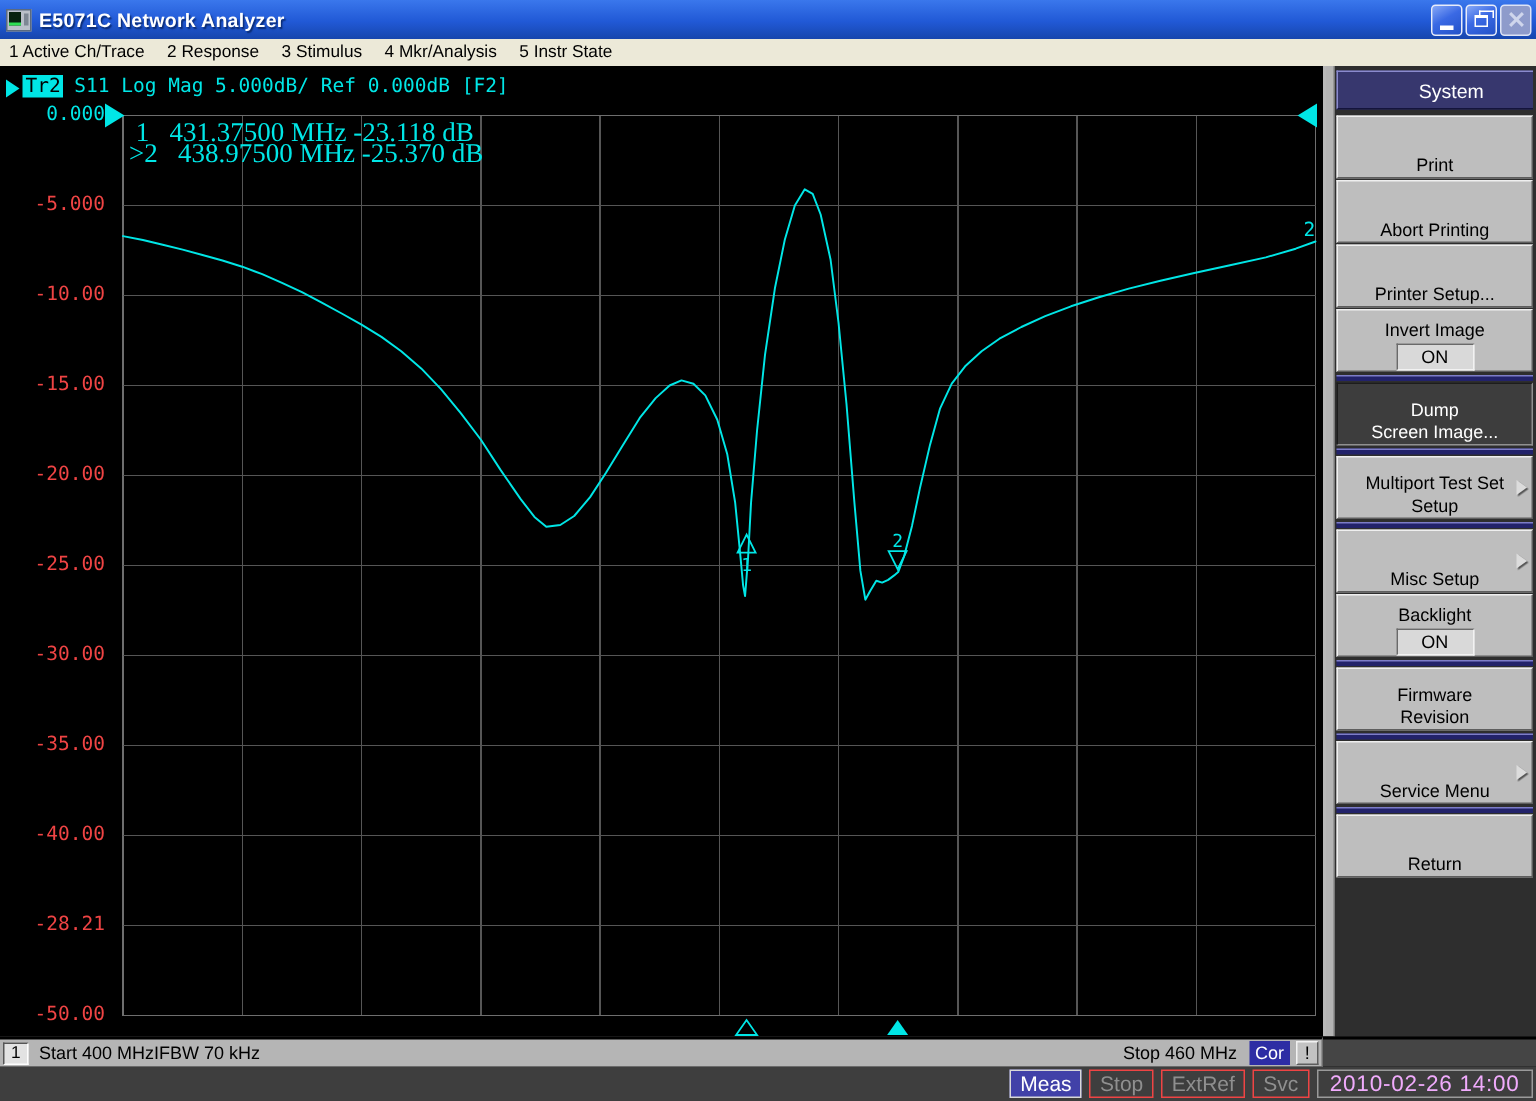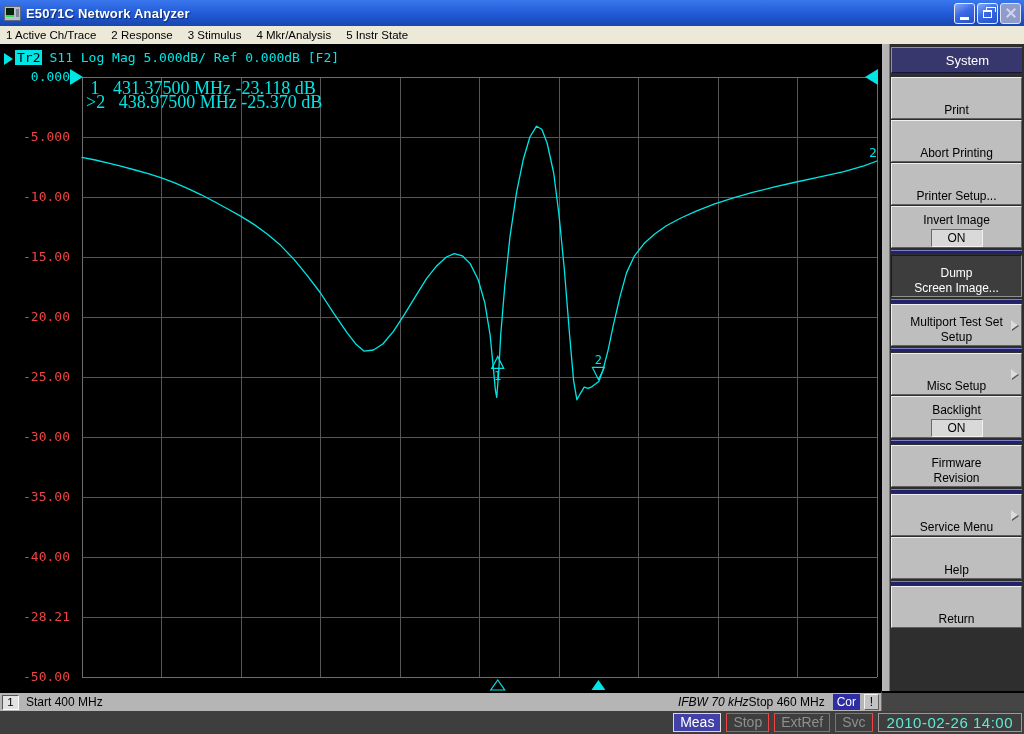--- a/index.html
+++ b/index.html
@@ -76,32 +76,32 @@
     border-left:7px solid #dcdcdc; border-top:5px solid transparent; border-bottom:5px solid transparent;
     filter:drop-shadow(1px 1px 0 #555); }
 
   
   .channelrow { height:20px; display:flex; }
   .channelbar { width:882px; background:#b5b5b5; border-top:2px solid #000; border-right:1px solid #6e6e6e;
     display:flex; align-items:center; font-size:12px; color:#000; padding:0 2px; flex:0 0 auto; }
   .channelrow .right-fill { flex:1; background:#454545; border-top:2px solid #000; }
   .ch-num { width:17px; height:15px; background:#e2e2e2; border:1px solid; border-color:#555 #fdfdfd #fdfdfd #555;
     text-align:center; line-height:13px; font-size:11.5px; margin-right:7px; }
-  .ch-mid { flex:1; text-align:right;font-style:italic; }
+  .ch-mid { flex:1; text-align:left; }
   .cor-box { background:#2d2da4; color:#fff; padding:0 4px; height:16px; line-height:16px;
     margin:0 4px 0 8px; font-size:12px; }
   .alert-box { background:#c2c2c2; border:1px solid; border-color:#f2f2f2 #5e5e5e #5e5e5e #f2f2f2;
     width:15px; height:16px; text-align:center; line-height:14px; font-size:12px; }
 
   
   .statusbar { height:23px; background:#3e3e3e; display:flex; align-items:center;
     justify-content:flex-end; gap:5px; padding-right:2px; font-size:14px; }
   .st-box { height:19px; line-height:17px; padding:0 6px; border:1px solid #ef4444; color:#8f8f8f; }
   .st-box.active { background:#4141a8; color:#fff; border-color:#d8d8d8; }
-  .st-clock { height:19px; line-height:17px; padding:0 8px; border:1px solid #9a9a9a; color:#5eead4;
+  .st-clock { height:19px; line-height:17px; padding:0 8px; border:1px solid #9a9a9a; color:#f0abfc;
     font-size:15px; letter-spacing:.5px; }
 </style>
 </head>
 <body>
 
 <div class="app">
 
   <div class="titlebar">
     <div class="app-icon"></div>
     <div class="title-text">E5071C Network Analyzer</div>
@@ -226,23 +226,20 @@
           <div class="sb-sep"></div>
           <div class="sb-btn">
             <div>Firmware</div>
             <div>Revision</div>
           </div>
           <div class="sb-sep"></div>
           <div class="sb-btn">
             <div>Service Menu</div>
             <div class="sb-arrow"></div>
           </div>
-          <div class="sb-btn">
-            <div>Help</div>
-          </div>
           <div class="sb-sep"></div>
           <div class="sb-btn">
             <div>Return</div>
           </div>
         </div>
     </div>
   </div>
 
   <div class="channelrow">
     <div class="channelbar">

